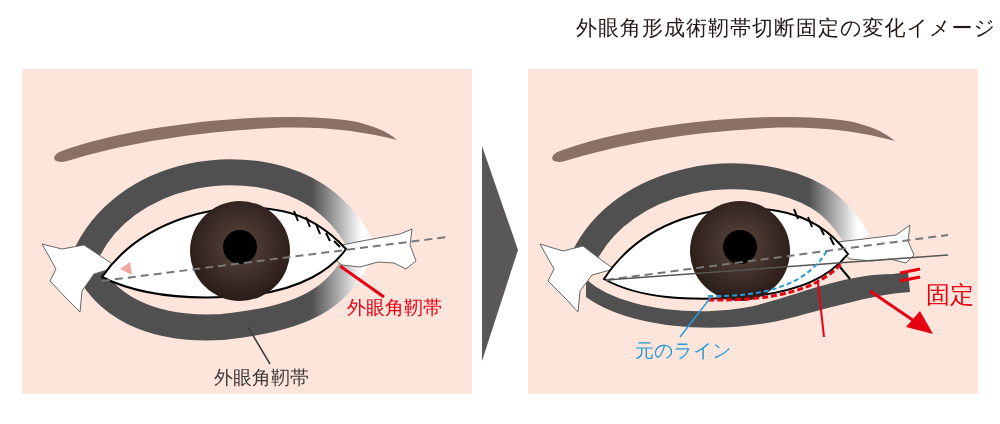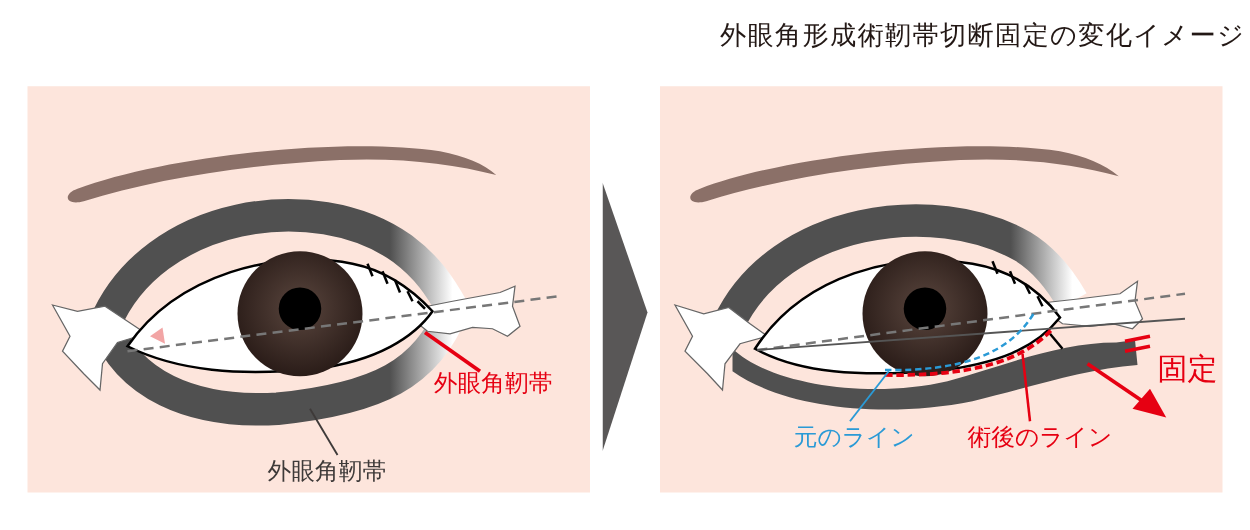--- a/index.html
+++ b/index.html
@@ -115,14 +115,13 @@
     <g stroke="#e60012" stroke-width="3">
       <line x1="372" y1="204" x2="392" y2="200"></line>
       <line x1="372" y1="212" x2="392" y2="208"></line>
     </g>
 
     <line x1="342" y1="222" x2="395" y2="258" stroke="#e60012" stroke-width="3"></line>
     <polygon points="405,265 378,258 392,242" fill="#e60012"></polygon>
   </svg>
   <div class="label" style="left:398px;top:214px;color:#e60012;font-size:24px;">固定</div>
   <div class="label" style="left:96px;top:269px;color:#2a9ad6;margin-left:11px;">元のライン</div>
-  <div class="label" style="left:246px;top:269px;color:#e60012;">術後のライン</div>
 </div>
 
 </body></html>

